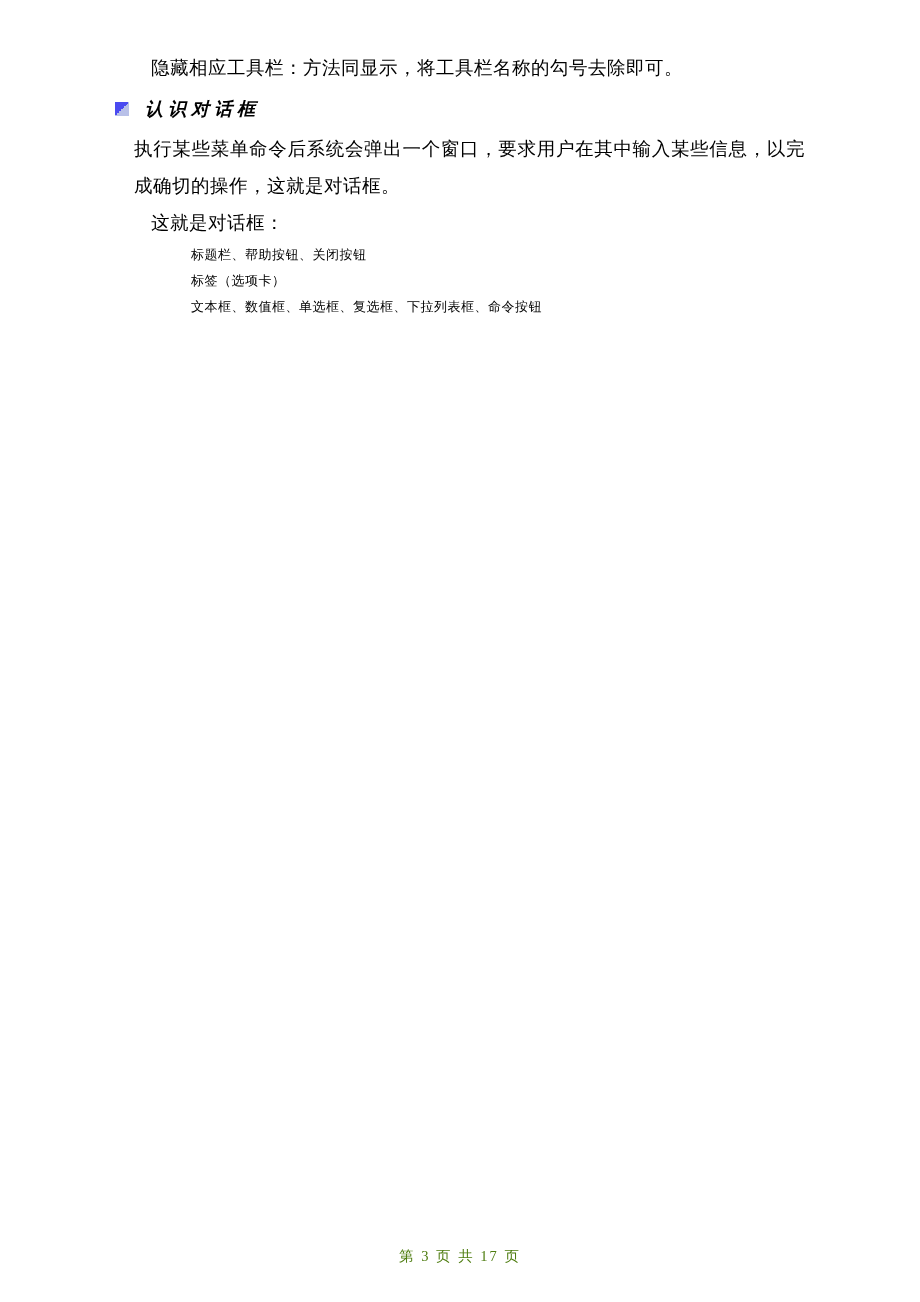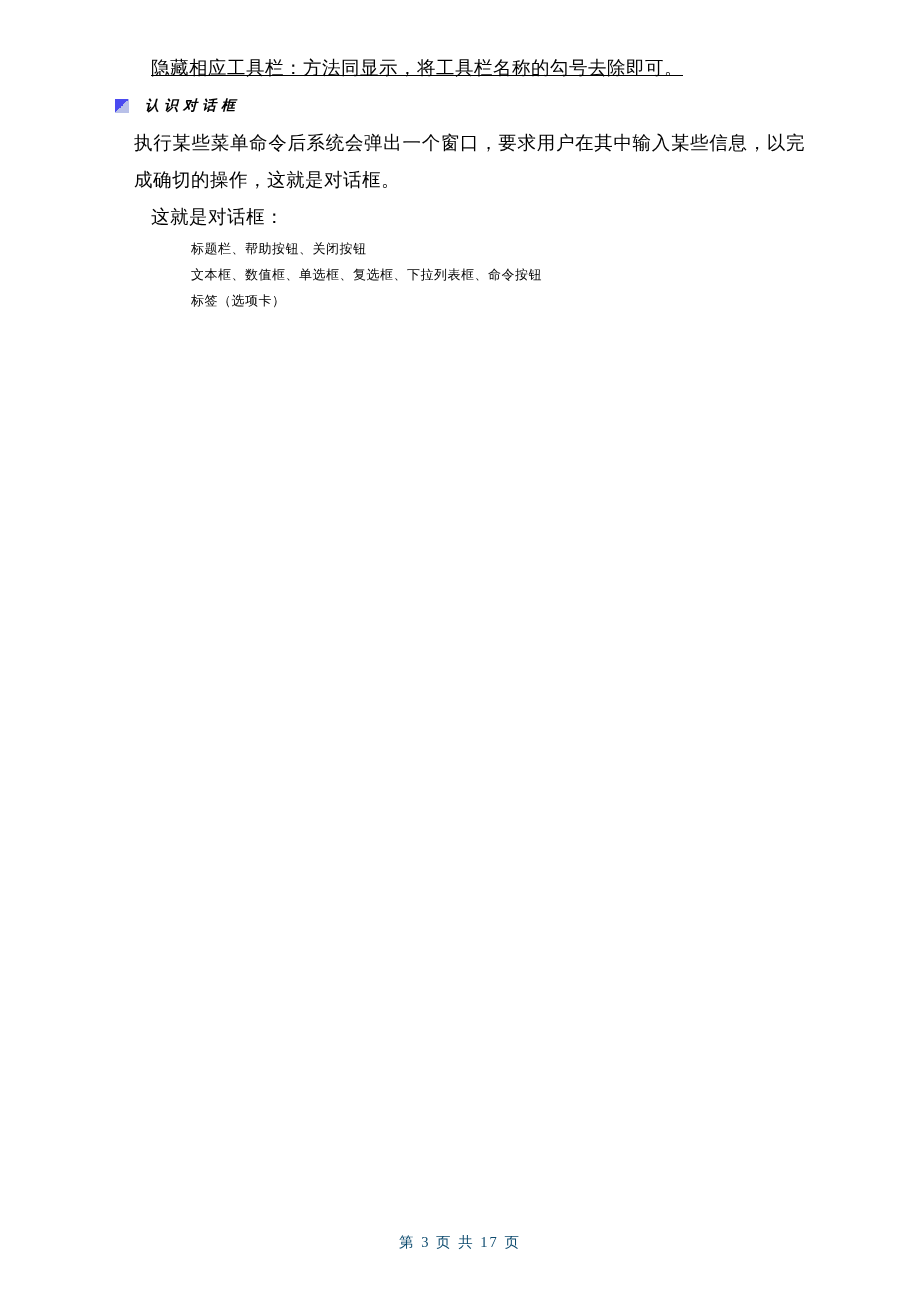--- a/index.html
+++ b/index.html
@@ -16,39 +16,38 @@
     }
     .content {
       padding: 50px 115px 0 115px;
     }
     .para-1 {
       font-size: 18.5px;
       color: #000000;
       margin-left: 36px;
       line-height: 2;
       letter-spacing: 0.5px;
-      text-decoration: underline;
     }
     .section-heading {
       display: flex;
       align-items: center;
       margin-top: 10px;
       margin-bottom: 10px;
     }
     .bullet-icon {
       width: 14px;
       height: 14px;
       background: linear-gradient(135deg, #4a4af0 0%, #4a4af0 50%, #b8c0e8 50%, #b8c0e8 100%);
       margin-left: 0px;
       margin-right: 16px;
       flex-shrink: 0;
     }
     .heading-text {
       font-family: Liberation Serif, serif;
-      font-size: 14px;
+      font-size: 18px;
       font-weight: bold;
       font-style: italic;
       color: #000000;
       letter-spacing: 5px;
     }
     .para-2 {
       font-size: 18.5px;
       color: #000000;
       margin-left: 19px;
       line-height: 2;
@@ -64,41 +63,41 @@
     }
     .list-item {
       font-size: 13px;
       color: #000000;
       margin-left: 76px;
       line-height: 2;
       letter-spacing: 0.5px;
     }
     .footer {
       position: absolute;
-      bottom: 50px;
+      bottom: 36px;
       width: 100%;
       text-align: center;
       font-size: 14.5px;
-      color: #0c4a6e;
+      color: #4d7c0f;
       letter-spacing: 2px;
     }
   </style>
 </head>
 <body>
 
 <div class="content">
   <p class="para-1">隐藏相应工具栏：方法同显示，将工具栏名称的勾号去除即可。</p>
 
   <div class="section-heading">
     <span class="bullet-icon"></span>
     <span class="heading-text">认识对话框</span>
   </div>
 
   <p class="para-2">执行某些菜单命令后系统会弹出一个窗口，要求用户在其中输入某些信息，以完成确切的操作，这就是对话框。</p>
 
   <p class="para-3">这就是对话框：</p>
 
   <p class="list-item">标题栏、帮助按钮、关闭按钮</p>
+  <p class="list-item">标签（选项卡）</p>
   <p class="list-item">文本框、数值框、单选框、复选框、下拉列表框、命令按钮</p>
-  <p class="list-item">标签（选项卡）</p>
 </div>
 
 <div class="footer">第 3 页 共 17 页</div>
 
 </body></html>

